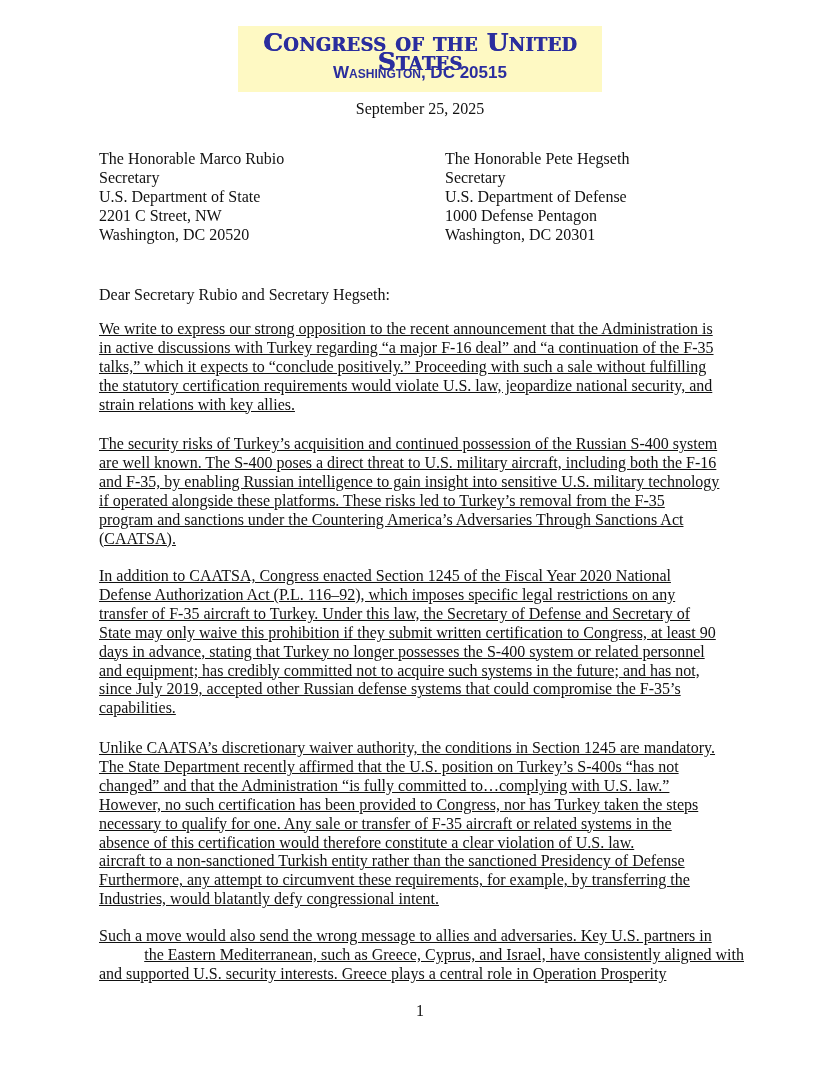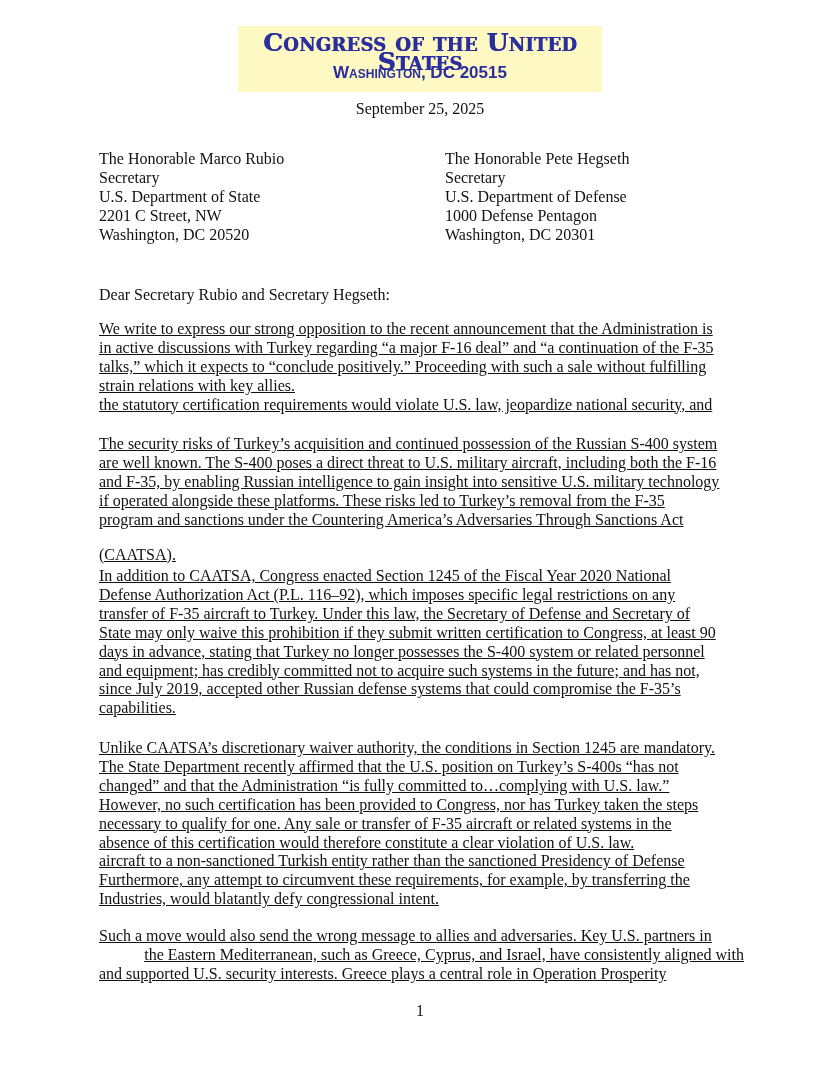--- a/index.html
+++ b/index.html
@@ -66,30 +66,30 @@
     <div>Washington, DC 20301</div>
   </div>
 
   <div class="salutation">Dear Secretary Rubio and Secretary Hegseth:</div>
 
   <div id="paragraphs">
       <div class="body-text" style="top: 320px;">
         <div class="para" style="white-space: nowrap;">We write to express our strong opposition to the recent announcement that the Administration is</div>
         <div class="para" style="white-space: nowrap;">in active discussions with Turkey regarding “a major F-16 deal” and “a continuation of the F-35</div>
         <div class="para" style="white-space: nowrap;">talks,” which it expects to “conclude positively.” Proceeding with such a sale without fulfilling</div>
+        <div class="para" style="white-space: nowrap;">the statutory certification requirements would violate U.S. law, jeopardize national security, and</div>
         <div class="para" style="white-space: nowrap;">strain relations with key allies.</div>
-        <div class="para" style="white-space: nowrap;">the statutory certification requirements would violate U.S. law, jeopardize national security, and</div>
       </div>
       <div class="body-text" style="top: 435px;">
         <div class="para" style="white-space: nowrap;">The security risks of Turkey’s acquisition and continued possession of the Russian S-400 system</div>
         <div class="para" style="white-space: nowrap;">are well known. The S-400 poses a direct threat to U.S. military aircraft, including both the F-16</div>
         <div class="para" style="white-space: nowrap;">and F-35, by enabling Russian intelligence to gain insight into sensitive U.S. military technology</div>
         <div class="para" style="white-space: nowrap;">if operated alongside these platforms. These risks led to Turkey’s removal from the F-35</div>
         <div class="para" style="white-space: nowrap;">program and sanctions under the Countering America’s Adversaries Through Sanctions Act</div>
-        <div class="para" style="white-space: nowrap; margin-top: 16px;">(CAATSA).</div>
+        <div class="para" style="white-space: nowrap;">(CAATSA).</div>
       </div>
       <div class="body-text" style="top: 567px;">
         <div class="para" style="white-space: nowrap;">In addition to CAATSA, Congress enacted Section 1245 of the Fiscal Year 2020 National</div>
         <div class="para" style="white-space: nowrap;">Defense Authorization Act (P.L. 116–92), which imposes specific legal restrictions on any</div>
         <div class="para" style="white-space: nowrap;">transfer of F-35 aircraft to Turkey. Under this law, the Secretary of Defense and Secretary of</div>
         <div class="para" style="white-space: nowrap;">State may only waive this prohibition if they submit written certification to Congress, at least 90</div>
         <div class="para" style="white-space: nowrap;">days in advance, stating that Turkey no longer possesses the S-400 system or related personnel</div>
         <div class="para" style="white-space: nowrap;">and equipment; has credibly committed not to acquire such systems in the future; and has not,</div>
         <div class="para" style="white-space: nowrap;">since July 2019, accepted other Russian defense systems that could compromise the F-35’s</div>
         <div class="para" style="white-space: nowrap;">capabilities.</div>

